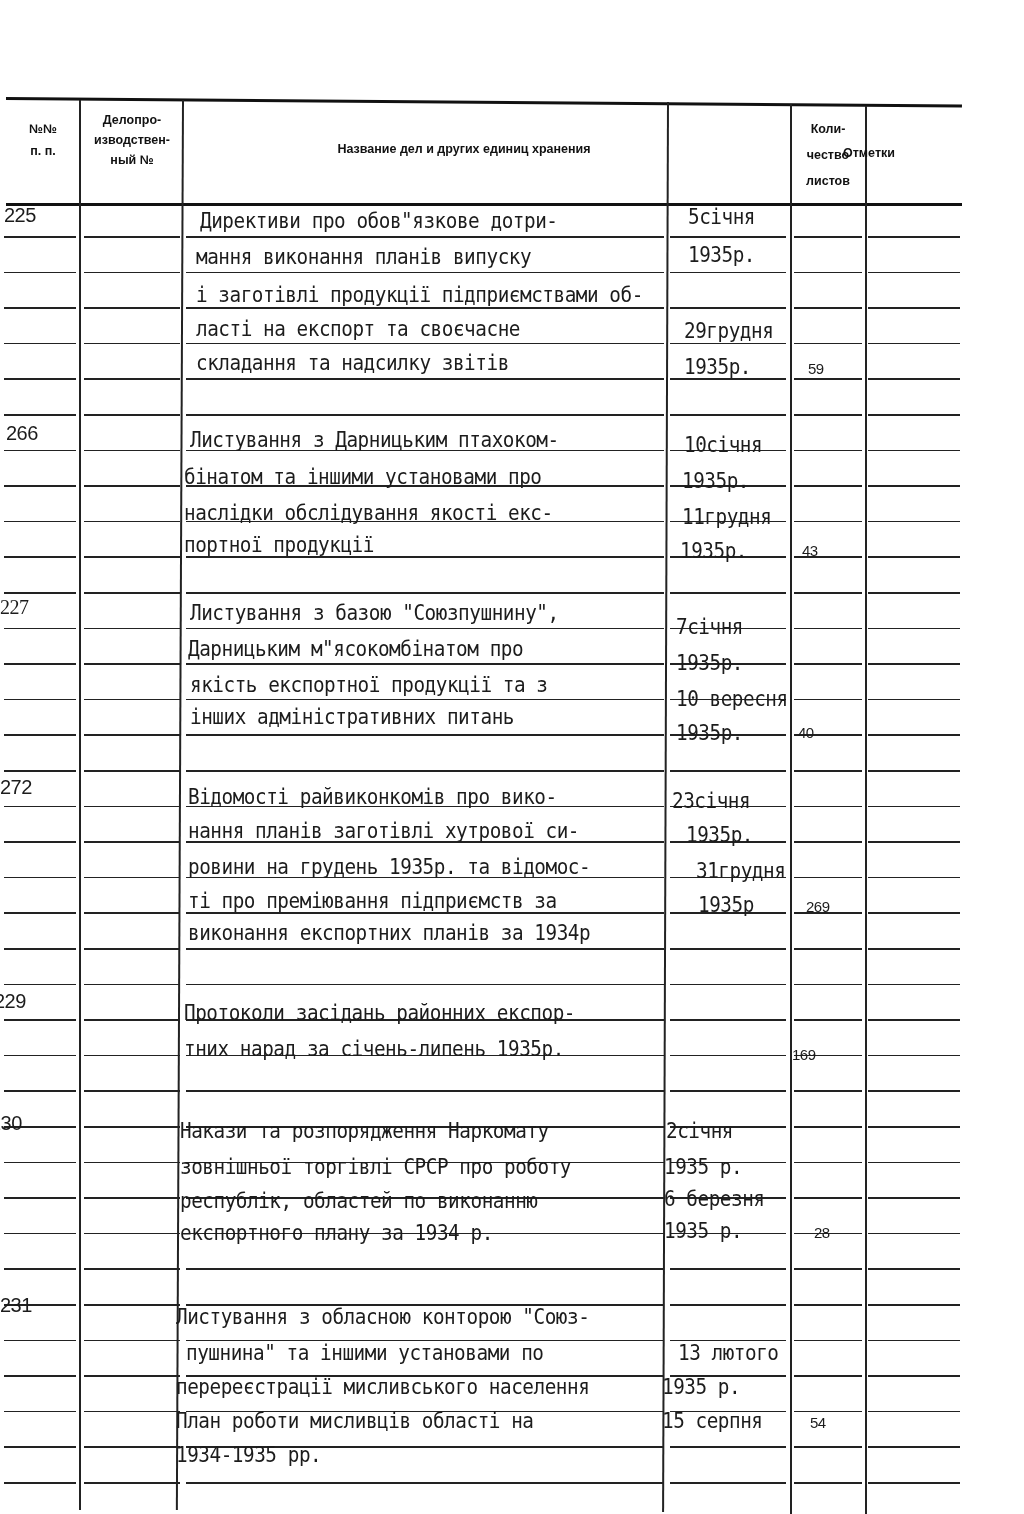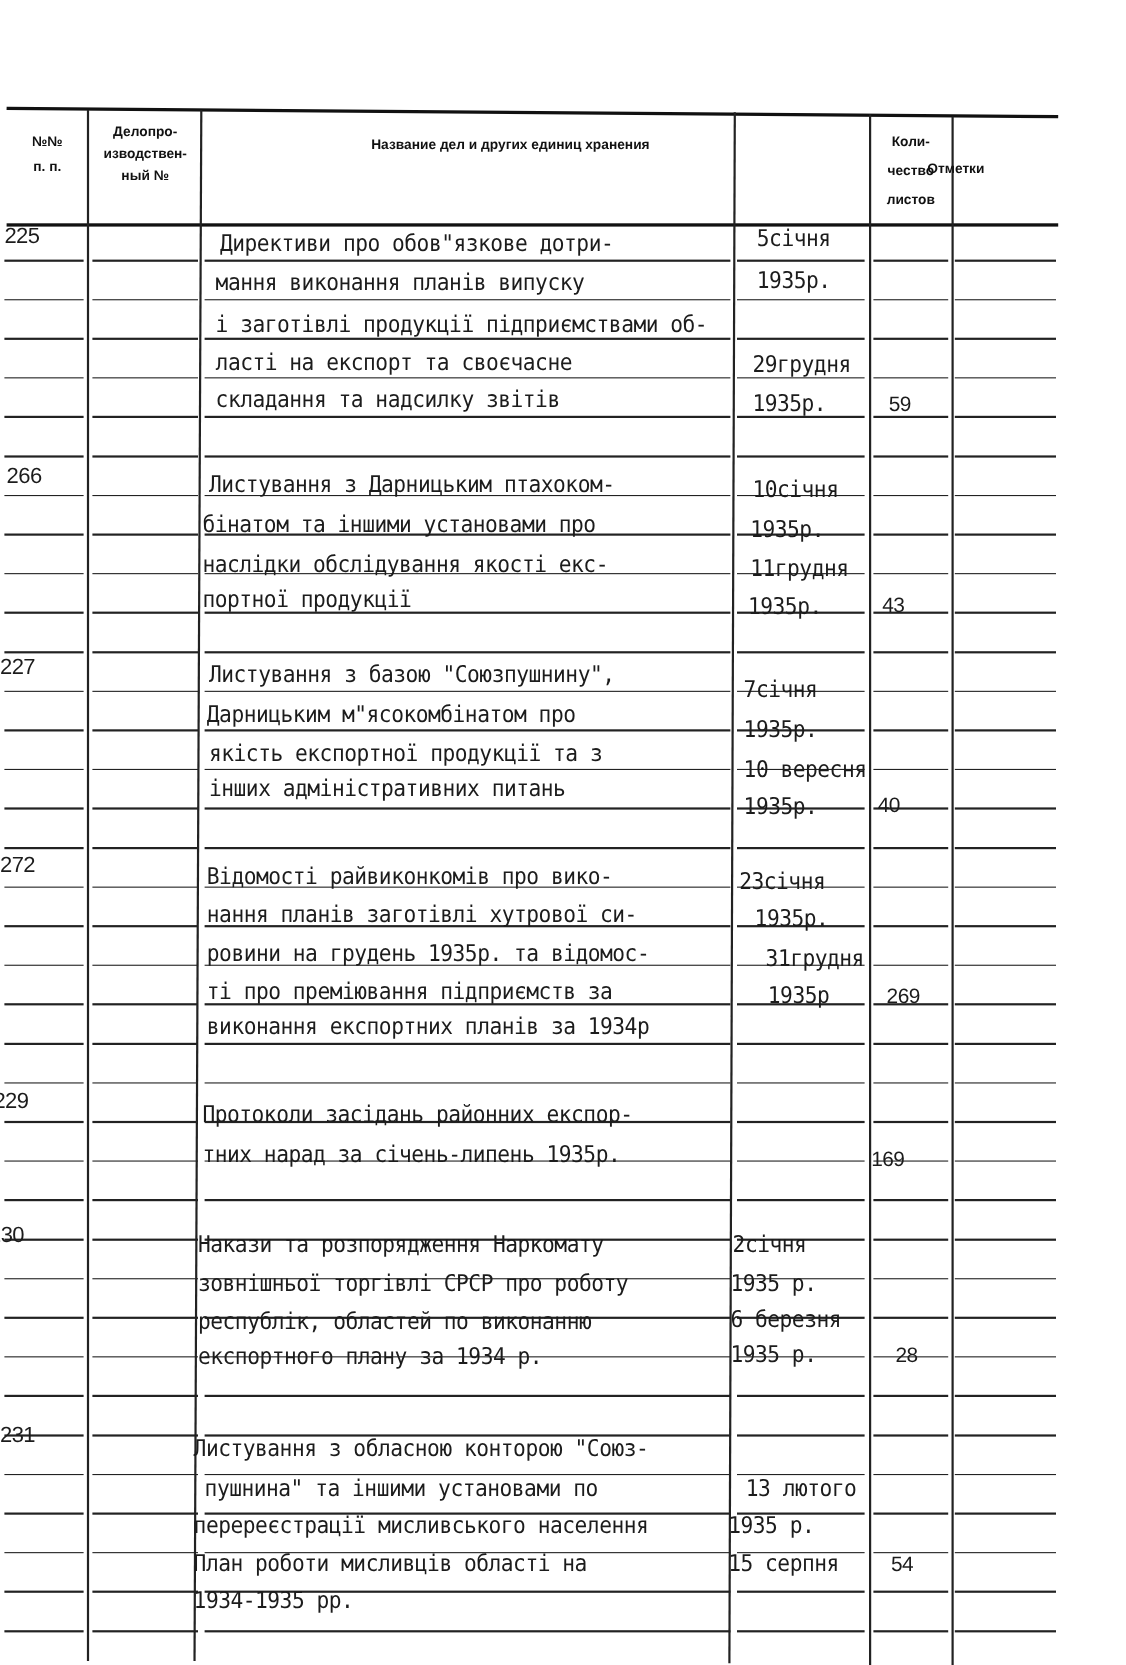--- a/index.html
+++ b/index.html
@@ -16,21 +16,21 @@
     font-size: 12.5px; text-align: center; line-height: 22px; color: #111;
   }
   .hdr.bold { font-weight: bold; }
   .cell {
     position: absolute; white-space: nowrap; font-size: 21px; line-height: 30px; color: #1c1c1c;
     letter-spacing: -0.5px;
   }
   .num { font-family: "Liberation Sans", "DejaVu Sans", sans-serif; font-size: 20px; }
   .title-line { font-size: 21px; transform: scaleX(0.92); transform-origin: left center; }
   .date { font-size: 21px; transform: scaleX(0.92); transform-origin: left center; }
-  .count { font-family: "Liberation Sans", "DejaVu Sans", sans-serif; font-size: 19px; }
+  .count { font-family: "Liberation Sans", "DejaVu Sans", sans-serif; font-size: 15px; }
 </style>
 </head>
 <body>
 
 <div class="page">
 
   <div class="hline thick" style="left:6px; top:97px; width:956px; transform: rotate(0.45deg); transform-origin:left;"></div>
   <div class="hline thick" style="left:6px; top:203px; width:956px;"></div>
 
   <div class="vline" style="left:79px; top:100px; height:1410px;"></div>
@@ -41,21 +41,21 @@
 
   <div class="hdr bold" style="left:8px; top:118px; width:70px;">
     <div>№№</div>
     <div>п. п.</div>
   </div>
   <div class="hdr bold" style="left:82px; top:110px; width:100px; line-height:20px;">
     <div>Делопро-</div>
     <div>изводствен-</div>
     <div>ный №</div>
   </div>
-  <div class="hdr bold" style="left:184px; top:120px; width:560px;">Название дел и других единиц хранения</div>
+  <div class="hdr bold" style="left:184px; top:138px; width:560px;">Название дел и других единиц хранения</div>
   <div class="hdr bold" style="left:791px; top:116px; width:74px; line-height:26px;">
     <div>Коли-</div>
     <div>чество</div>
     <div>листов</div>
   </div>
   <div class="hdr bold" style="left:821px; top:142px; width:96px;">Отметки</div>
 
   <div id="rules">
       <div class="hline" style="left: 4px; width: 72px; top: 236px;"></div>
       <div class="hline" style="left: 84px; width: 96px; top: 236px;"></div>
@@ -296,21 +296,21 @@
     <div class="cell title-line" style="left:184px; top:498px;">наслідки обслідування якості екс-</div>
     <div class="cell title-line" style="left:184px; top:530px;">портної продукції</div>
     <div class="cell date" style="left:684px; top:430px;">10січня</div>
     <div class="cell date" style="left:682px; top:466px;">1935р.</div>
     <div class="cell date" style="left:682px; top:502px;">11грудня</div>
     <div class="cell date" style="left:680px; top:536px;">1935р.</div>
     <div class="cell count" style="left:802px; top:536px;">43</div>
   </div>
 
   <div>
-    <div class="cell num" style="left:0px; top:592px;">227</div>
+    <div class="cell num" style="left:0px; top:592px;font-family:Liberation Serif, serif;">227</div>
     <div class="cell title-line" style="left:190px; top:598px;">Листування з базою "Союзпушнину",</div>
     <div class="cell title-line" style="left:188px; top:634px;">Дарницьким м"ясокомбінатом про</div>
     <div class="cell title-line" style="left:190px; top:670px;">якість експортної продукції та з</div>
     <div class="cell title-line" style="left:190px; top:702px;">інших адміністративних питань</div>
     <div class="cell date" style="left:676px; top:612px;">7січня</div>
     <div class="cell date" style="left:676px; top:648px;">1935р.</div>
     <div class="cell date" style="left:676px; top:684px;">10 вересня</div>
     <div class="cell date" style="left:676px; top:718px;">1935р.</div>
     <div class="cell count" style="left:798px; top:718px;">40</div>
   </div>

